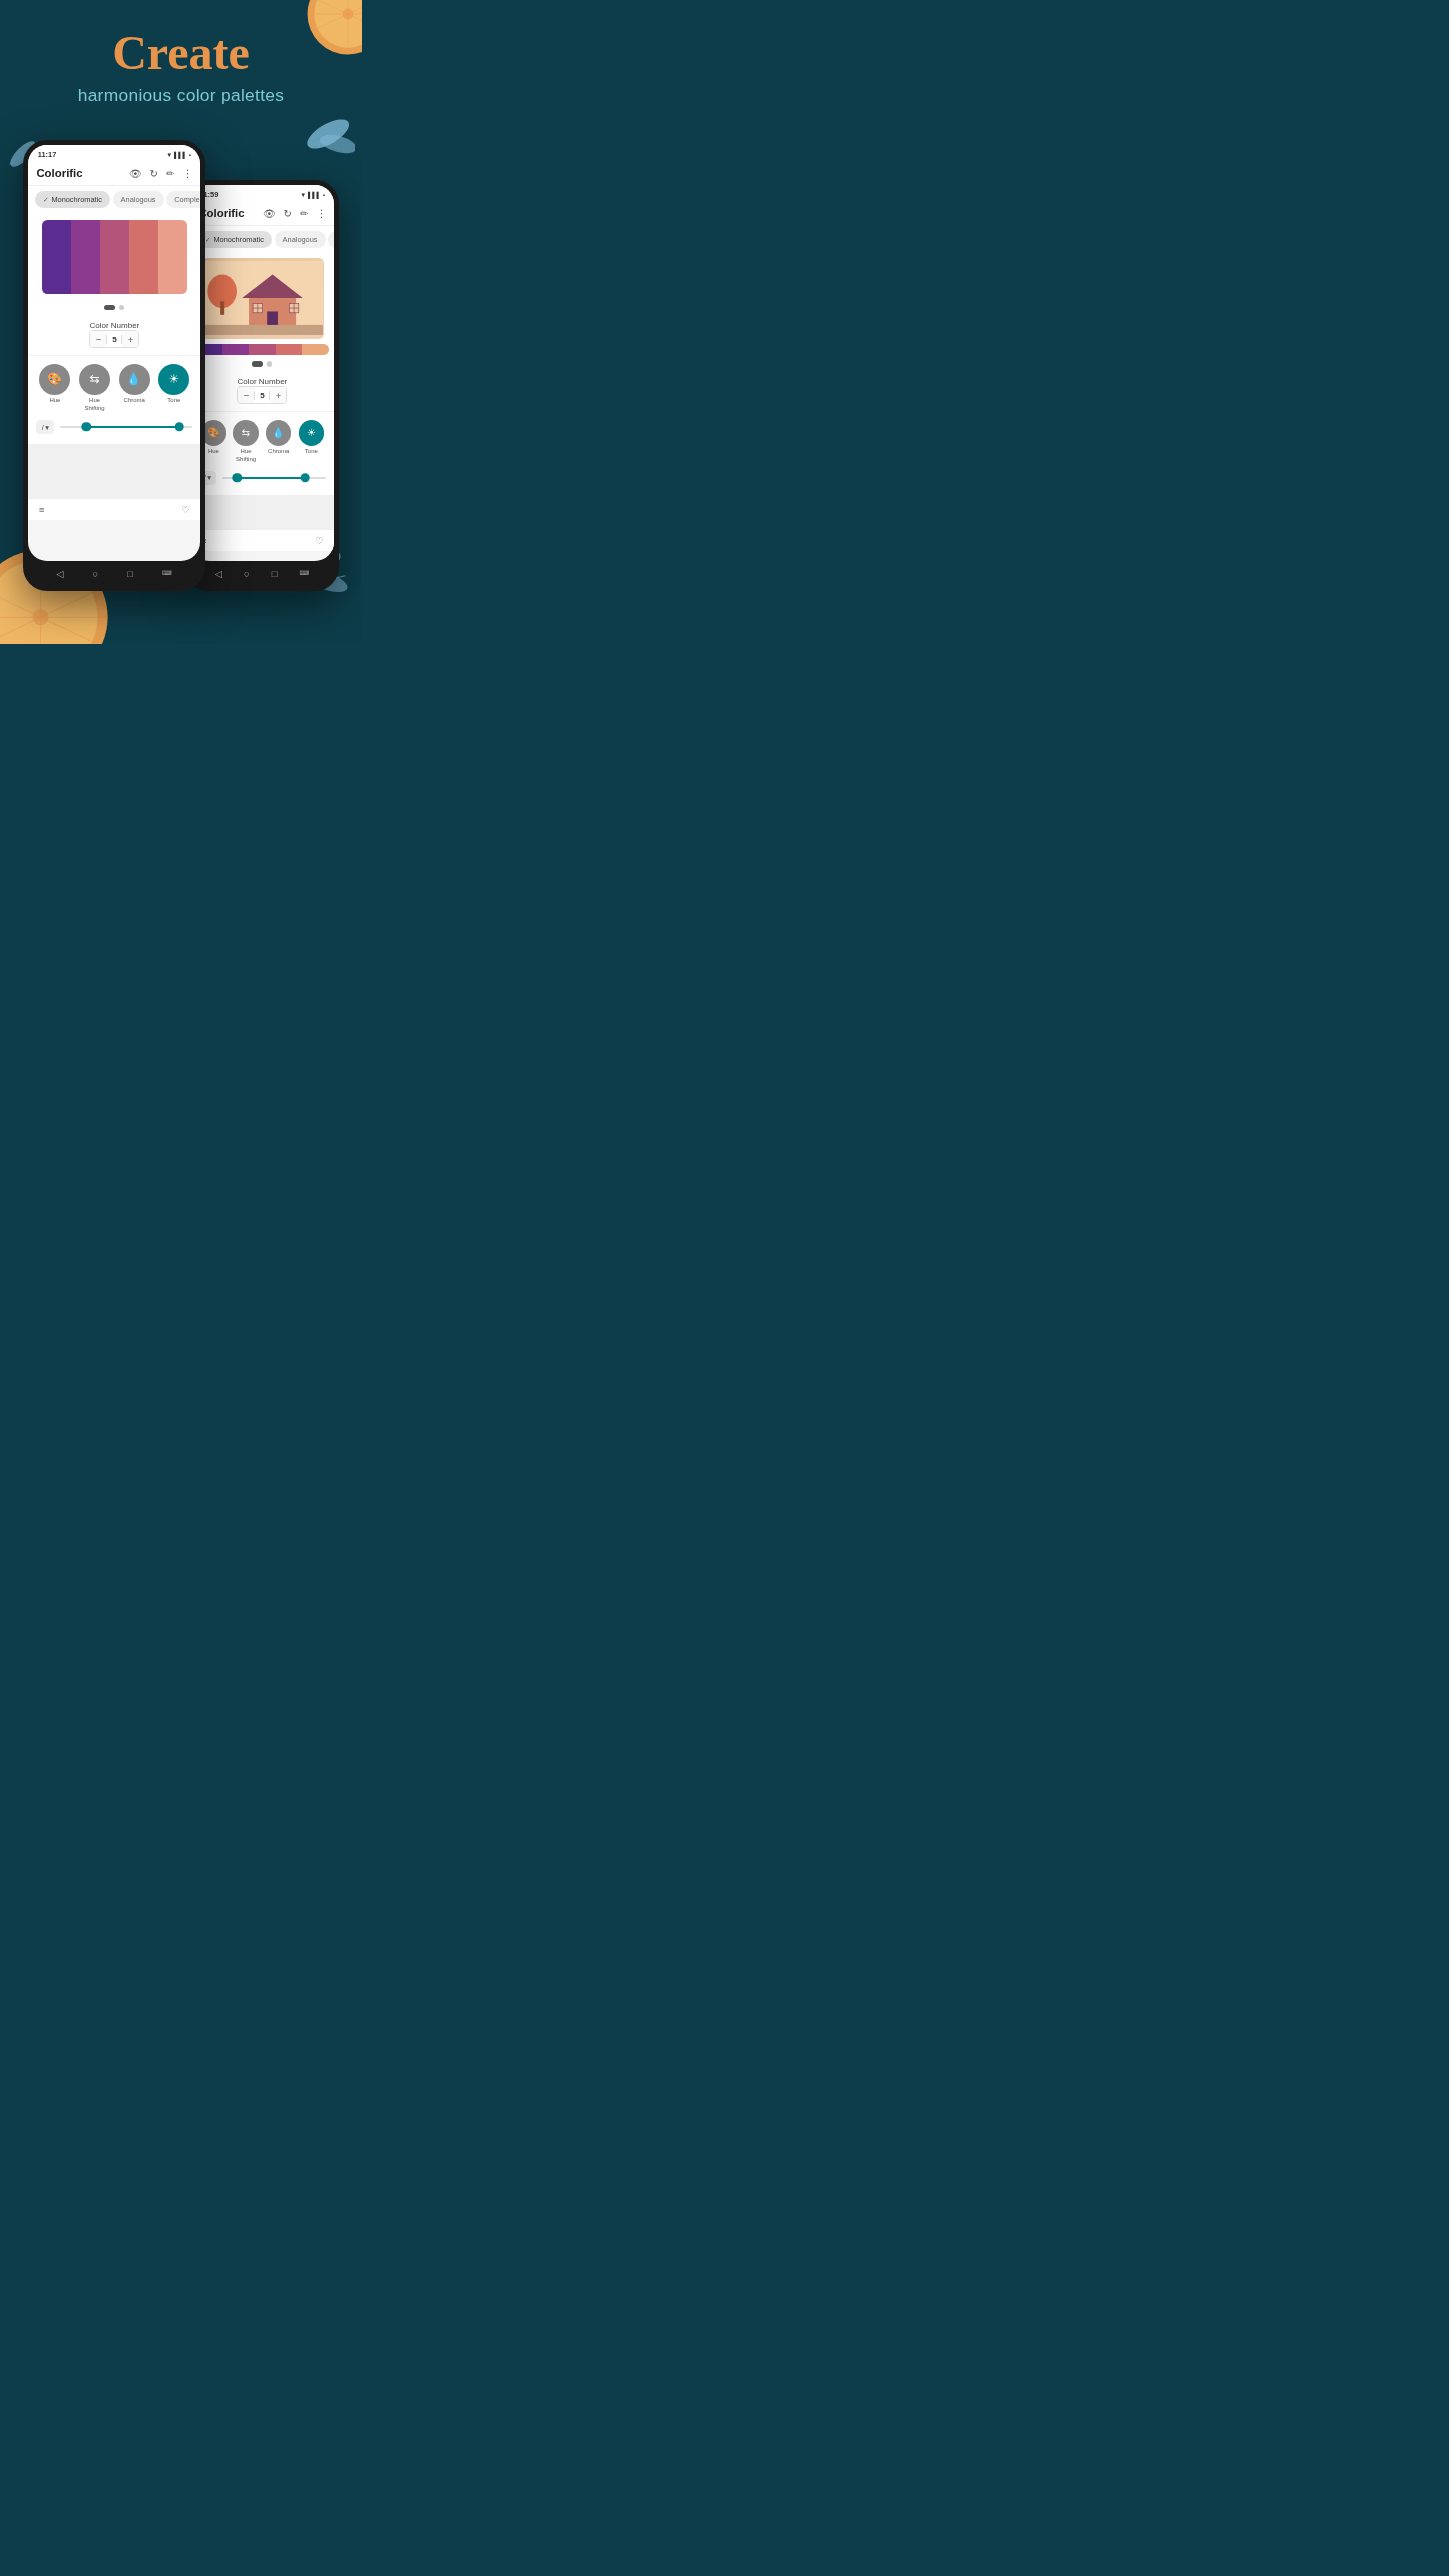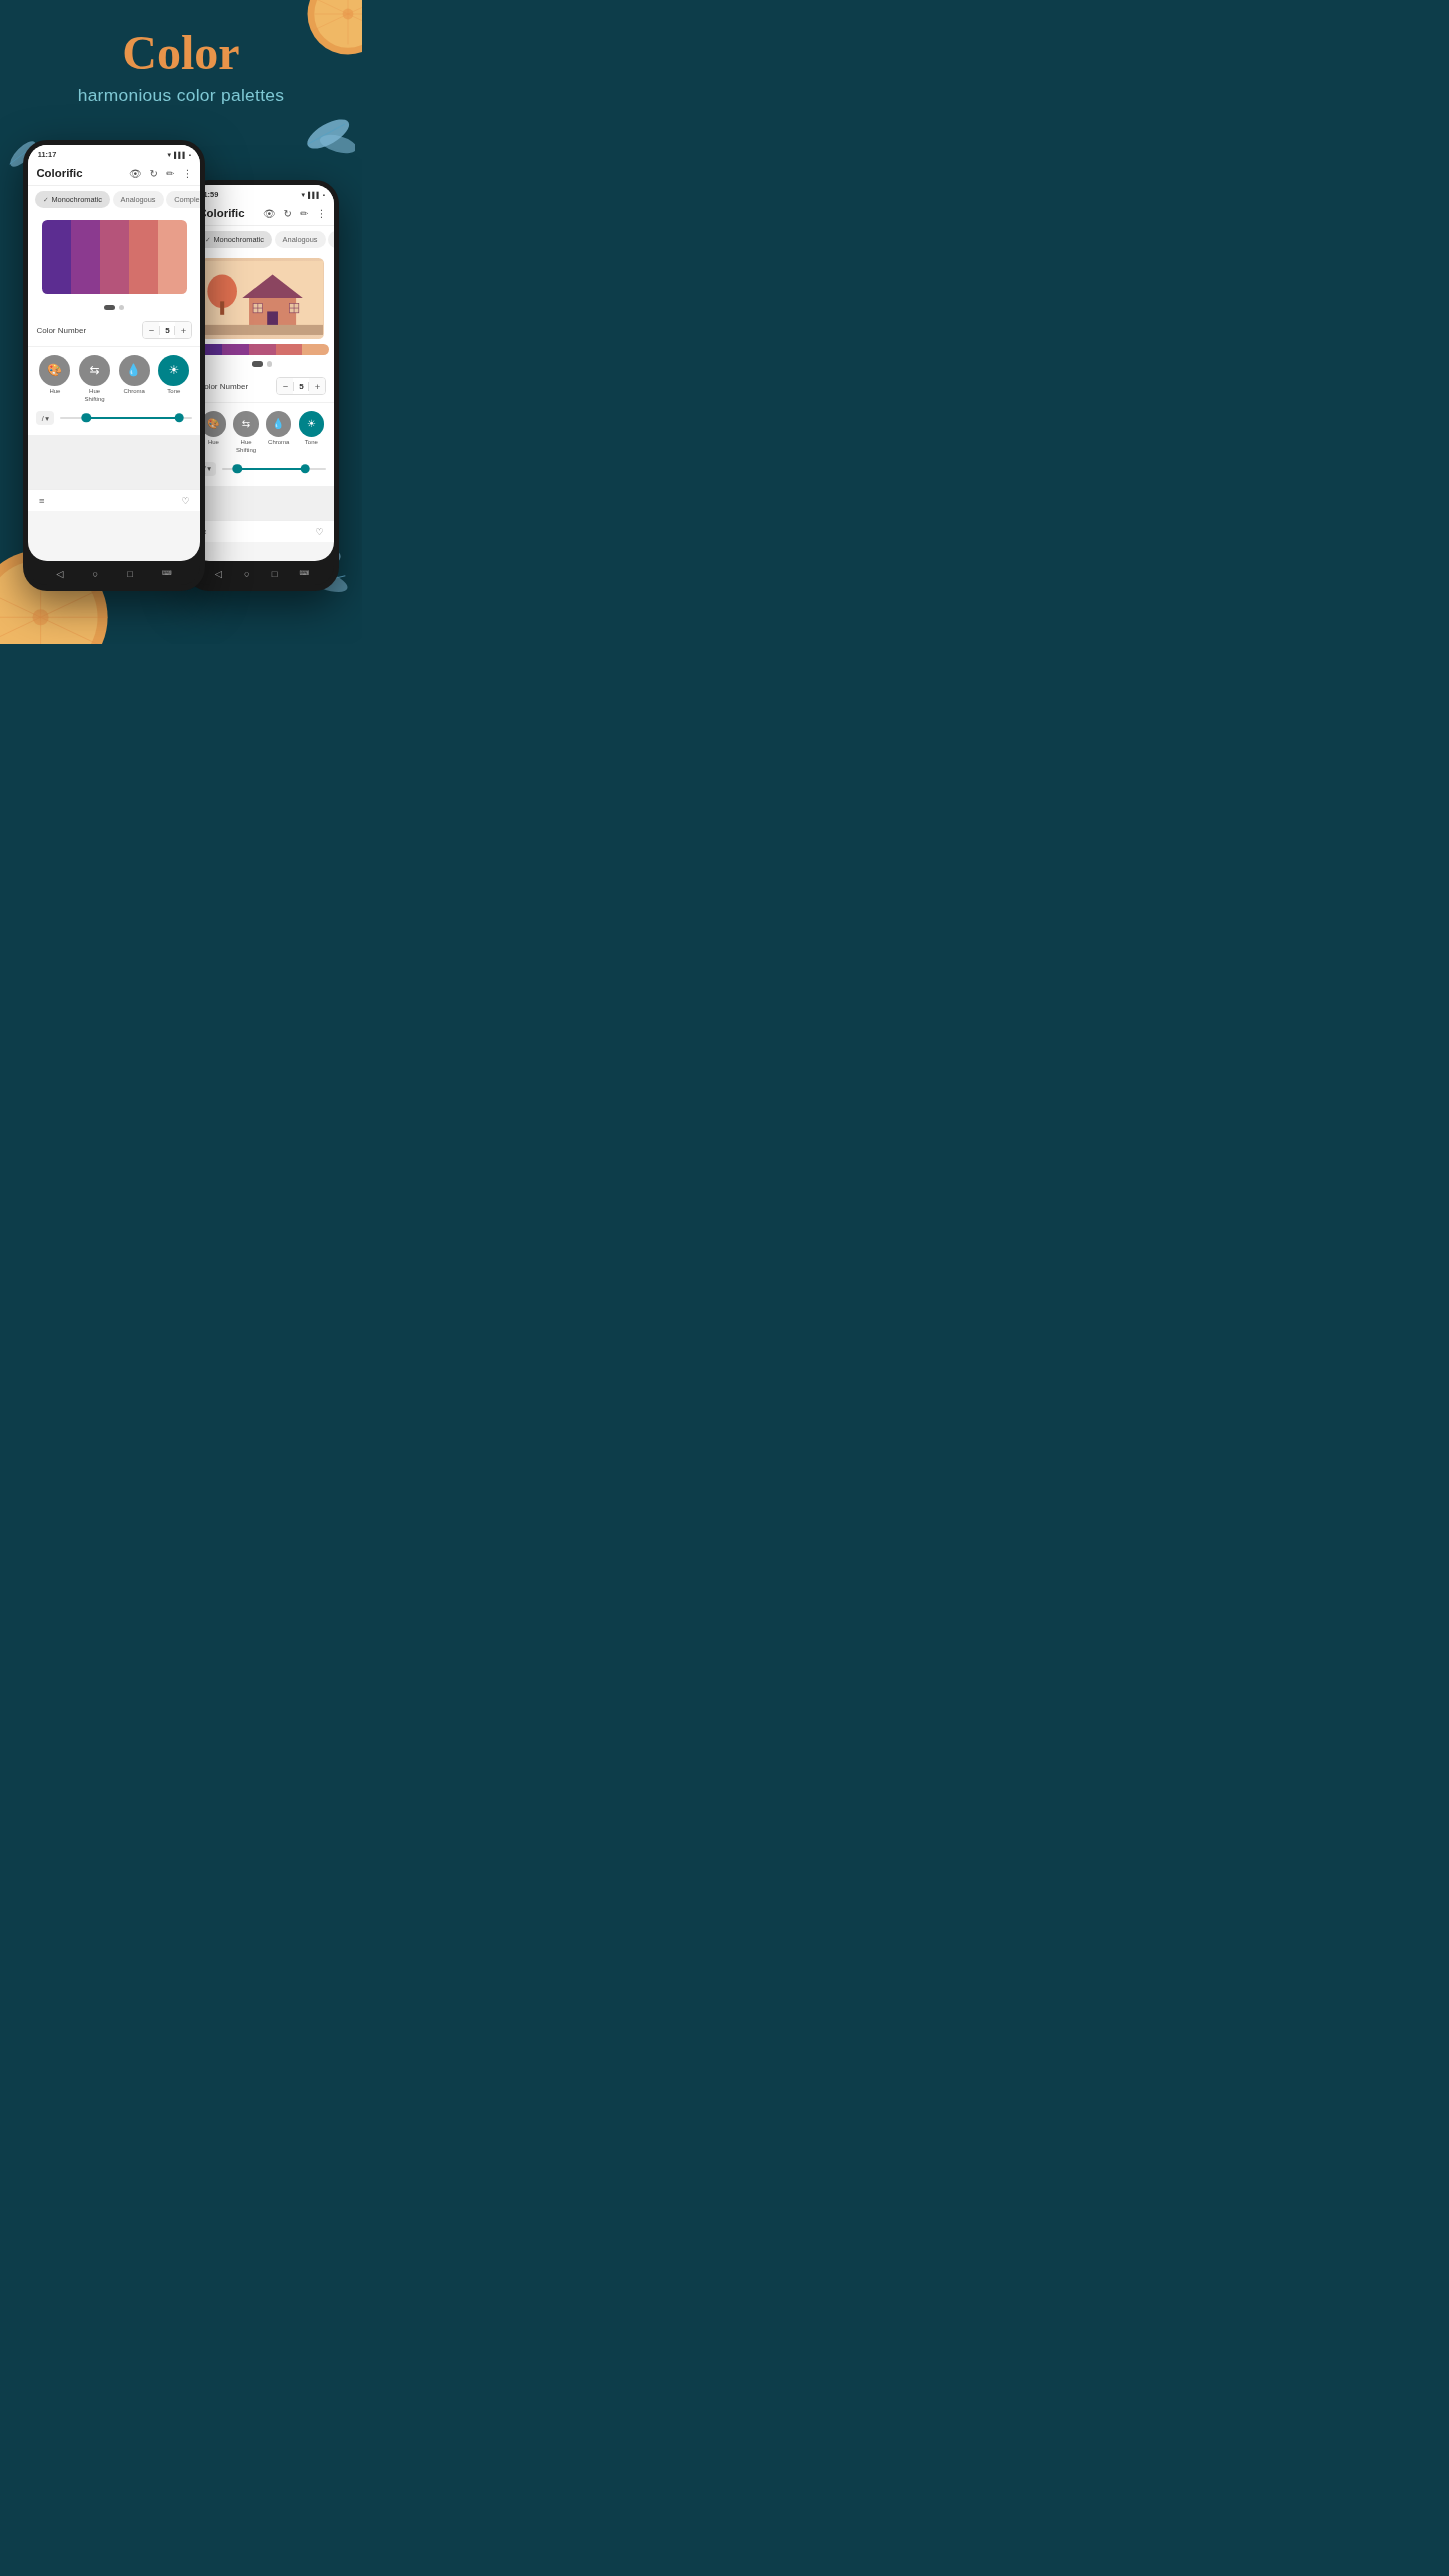--- a/index.html
+++ b/index.html
@@ -197,20 +197,21 @@
       border-radius: 2.7px;
     }
 
     
     .color-number-row {
       display: flex;
       align-items: center;
       padding: 6.7px 8px;
       background: white;
       border-bottom: 0.7px solid #f0f0f0;
+      flex-direction: column;
     }
     .color-number-label {
       font-size: 8px;
       color: #444;
       flex: 1;
     }
     .stepper {
       display: flex;
       align-items: center;
       border: 0.7px solid #ddd;
@@ -393,21 +394,21 @@
   <line x1="30" y1="55" x2="85" y2="25" stroke="#5aa0c0" stroke-width="1.5"></line>
   <ellipse cx="75" cy="55" rx="28" ry="12" fill="#7eb8d4" opacity="0.6" transform="rotate(15 75 55)"></ellipse>
 </svg>
 
 <svg class="bg-decoration" style="top:134px;left:3.4px;width:40px;height:40px;" viewBox="0 0 60 60" xmlns="http://www.w3.org/2000/svg">
   <ellipse cx="30" cy="30" rx="25" ry="10" fill="#7eb8d4" opacity="0.7" transform="rotate(-45 30 30)"></ellipse>
   <line x1="10" y1="45" x2="50" y2="15" stroke="#5aa0c0" stroke-width="1.5"></line>
 </svg>
 
 <div class="header">
-  <div class="title-create">Color</div>
+  <div class="title-create">Create</div>
   <div class="title-sub">harmonious color palettes</div>
 </div>
 
 <div class="phones-container">
 
   <div class="phone phone-left">
     <div class="phone-inner">
 
       <div class="status-bar">
         <span class="status-time">11:17</span>

